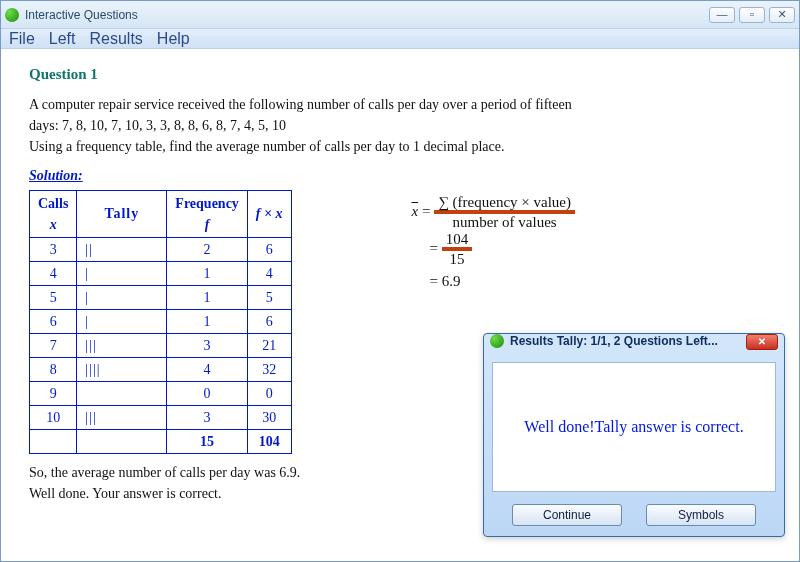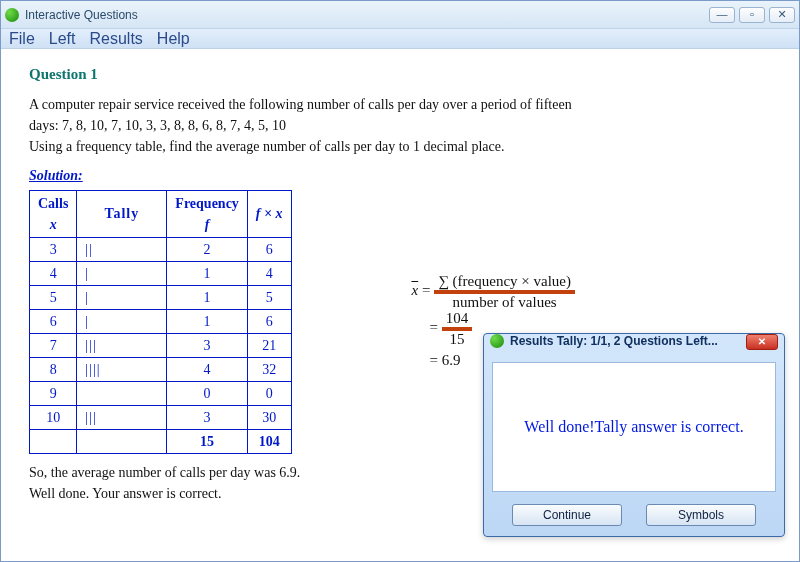--- a/index.html
+++ b/index.html
@@ -66,21 +66,21 @@
   .content {
     padding: 14px 28px 10px 28px;
     color: #101010;
     font-size: 14px;
     line-height: 1.5;
   }
   .q-title { color: #0f766e; font-weight: bold; font-size: 15px; margin-bottom: 8px; }
   .solution-label { color: #0018c8; font-weight: bold; font-style: italic; margin-top: 8px; margin-bottom: 4px; text-decoration: underline;}
   .layout {
     display: flex;
-    align-items: center;
+    align-items: flex-start;
     gap: 120px;
   }
   table.freq {
     border-collapse: collapse;
     color: #0018c8;
     font-size: 14px;
   }
   table.freq th, table.freq td {
     border: 1px solid #0018c8;
     padding: 1px 8px;

